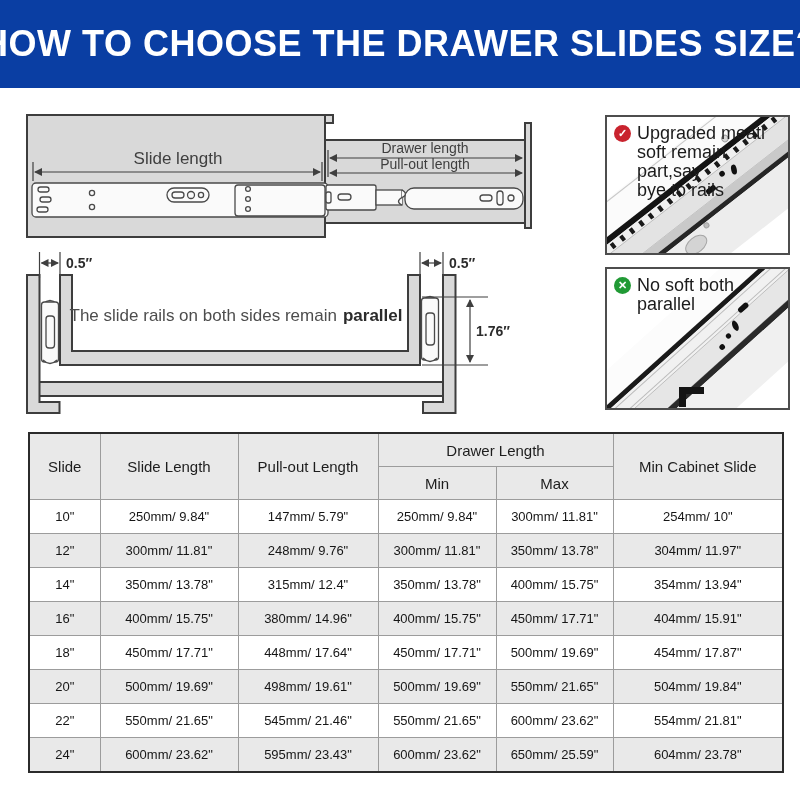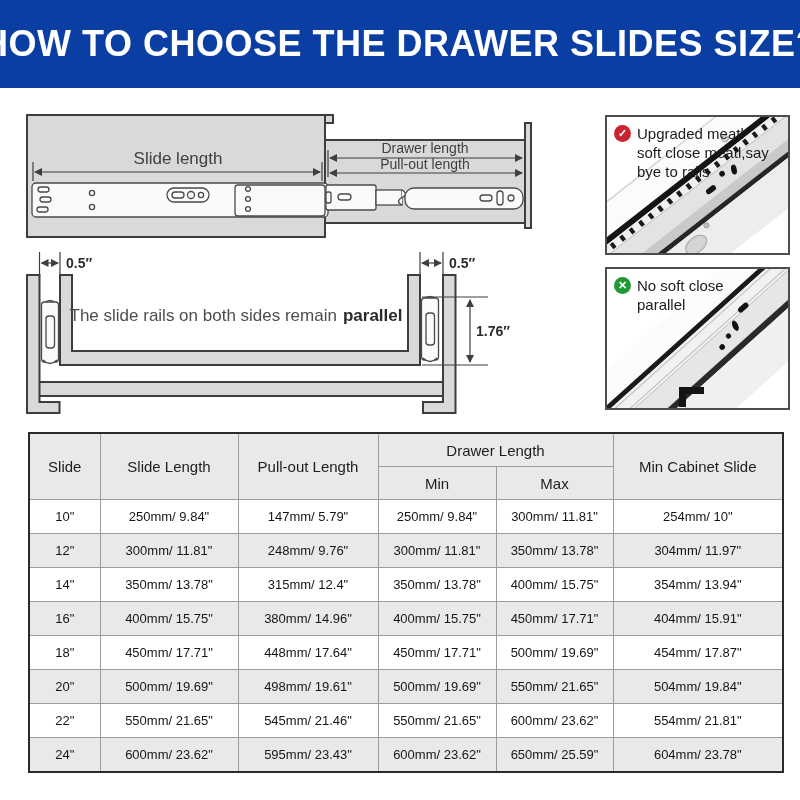--- a/index.html
+++ b/index.html
@@ -22,21 +22,21 @@
   
   .photo { position:absolute; width:185px; background:#fff; border:2px solid #4d4d4d; box-sizing:border-box; }
   #photo1 { left:605px; top:115px; height:140px; }
   #photo2 { left:605px; top:267px; height:143px; }
   .photo > svg { position:absolute; left:0; top:0; }
   .callout { position:absolute; left:7px; top:7px; display:flex; gap:6px; z-index:2; }
   .badge { width:17px; height:17px; border-radius:50%; color:#fff; font-size:11px; font-weight:bold;
            display:flex; align-items:center; justify-content:center; flex:0 0 17px; margin-top:1px; }
   .badge.good { background:#c9232e; }
   .badge.bad  { background:#219a35; }
-  .lines { font-size:15px; color:#1b1b1b; line-height:19px; }
+  .lines { font-size:18px; color:#1b1b1b; line-height:19px; }
 
   
   .size-table { position:absolute; left:28px; top:432px; width:754px; border-collapse:collapse;
                 table-layout:fixed; border:2px solid #2b2b2b; font-size:13px; color:#161616; }
   .size-table th, .size-table td { border:1px solid #9c9c9c; text-align:center; padding:0; }
   .size-table thead th { background:#e9e9e9; font-size:15px; font-weight:normal; color:#1d1d1d; height:32px; }
   .size-table tbody td { height:33px; background:#fff; }
   .size-table tbody tr:nth-child(even) td { background:#e9e9e9; }
 </style>
 </head>
@@ -169,21 +169,21 @@
           <rect x="-70" y="101" width="340" height="40" fill="#ededed"></rect>
           <ellipse cx="58" cy="113" rx="12" ry="7.5" fill="#d4d4d4" stroke="#a5a5a5"></ellipse>
           <circle cx="78" cy="104" r="2.5" fill="#bdbdbd" stroke="#a0a0a0"></circle>
         </g>
       </g>
     </svg>
     <div class="callout">
       <span class="badge good">✓</span>
       <div class="lines">
         <div>Upgraded meatl</div>
-        <div>soft close meatl,say</div>
+        <div>soft remain part,say</div>
         <div>bye to rails</div>
       </div>
     </div>
   </div>
 
   <div class="photo" id="photo2">
     <svg width="181" height="139" viewBox="0 0 181 139">
       <defs>
           <clipPath id="pc2">
             <rect width="181" height="139"></rect>
@@ -203,21 +203,21 @@
           <rect x="142" y="72" width="12" height="5.5" rx="2.7" fill="#111"></rect>
           <rect x="-70" y="99" width="340" height="6" fill="#2a2a2a"></rect>
           <rect x="-70" y="105" width="340" height="40" fill="#f0f0f0"></rect>
         </g>
         <path d="M72,118 h25 v7 h-18 v13 h-7 z" fill="#141414"></path>
       </g>
     </svg>
     <div class="callout">
       <span class="badge bad">✕</span>
       <div class="lines">
-        <div>No soft close</div>
+        <div>No soft both</div>
         <div>parallel</div>
       </div>
     </div>
   </div>
 
   <table class="size-table">
     <colgroup>
       <col style="width:71px">
         <col style="width:138px">
         <col style="width:140px">

